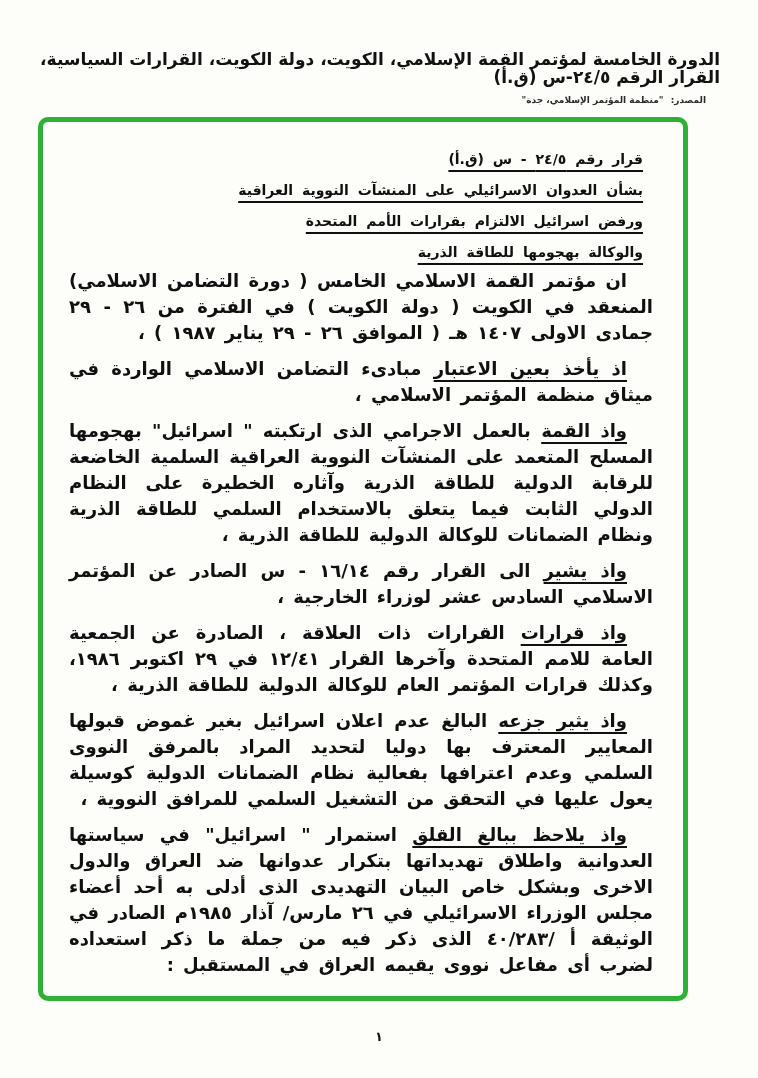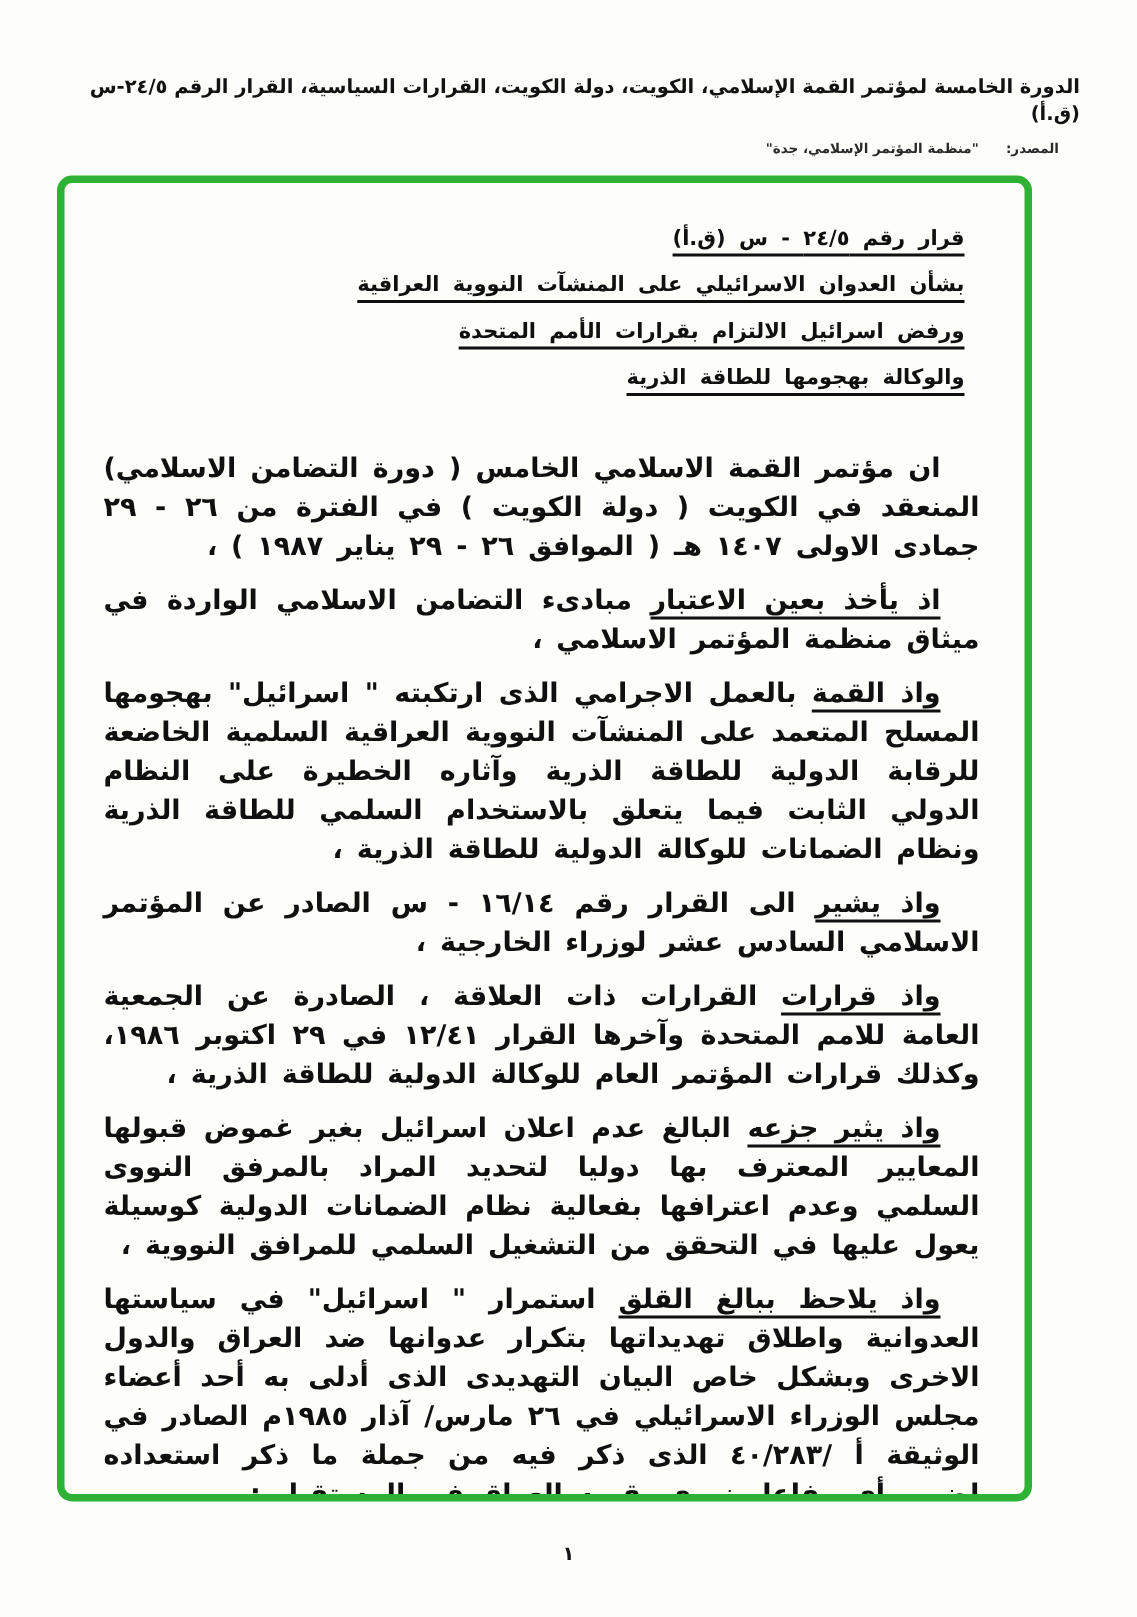--- a/index.html
+++ b/index.html
@@ -18,47 +18,47 @@
   }
   .header {
     position: absolute;
     top: 50px;
     right: 38px;
     left: 38px;
     direction: rtl;
     text-align: right;
   }
   .header-title {
-    font-size: 13px;
+    font-size: 17px;
     font-weight: bold;
     line-height: 18px;
     color: #121212;
   }
   .header-source {
     margin-top: 9px;
     margin-right: 14px;
     font-size: 9px;
     font-weight: bold;
     color: #2a2a2a;
   }
-  .header-source .src-label { margin-left: 15px; }
+  .header-source .src-label { margin-left: 4px; }
   .resolution-box {
     position: absolute;
     top: 117px;
     left: 38px;
     width: 650px;
     height: 884px;
     border: 5px solid #2fb135;
     border-radius: 10px;
     background: #fdfdfa;
     padding: 22px 30px 8px 26px;
     direction: rtl;
     overflow: hidden;
   }
-  .title-block { margin-bottom: 32px; padding-right: 10px; }
+  .title-block { margin-bottom: 0; padding-right: 10px; }
   .title-line {
     font-size: 14px;
     font-weight: bold;
     line-height: 31px;
     text-align: right;
     text-decoration: underline;
     text-underline-offset: 6px;
     text-decoration-thickness: 1.5px;
     letter-spacing: 0.5px;
     word-spacing: 4px;

